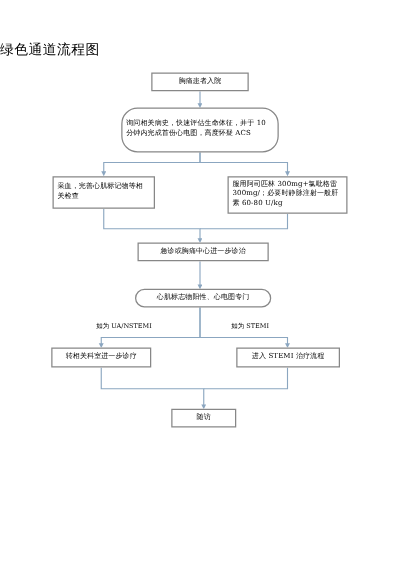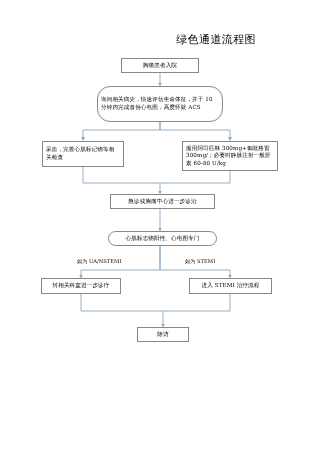--- a/index.html
+++ b/index.html
@@ -19,21 +19,21 @@
     width: 320px;
     height: 453px;
   }
 
   
   .chart-title {
     position: absolute;
     left: 0;
     top: 33px;
     width: 256px;
-    text-align: right;
+    text-align: left;
     font-size: 11px;
     color: #000000;
     letter-spacing: 0.4px;
     line-height: 14px;
   }
 
   
   .node {
     position: absolute;
     box-sizing: border-box;

